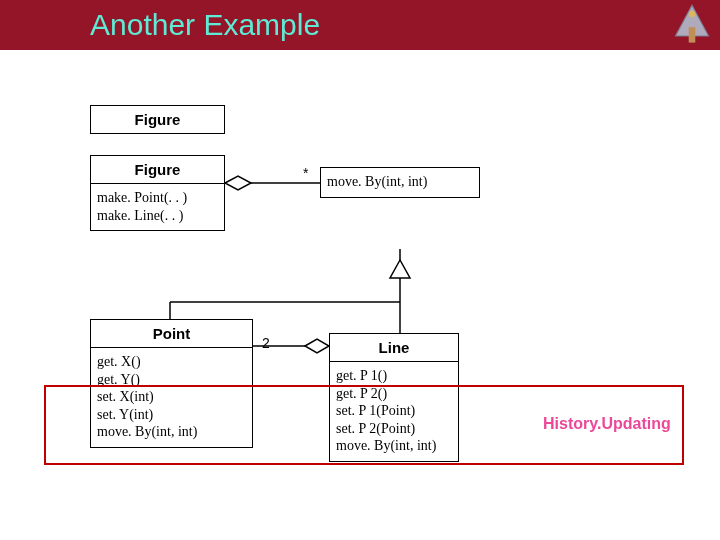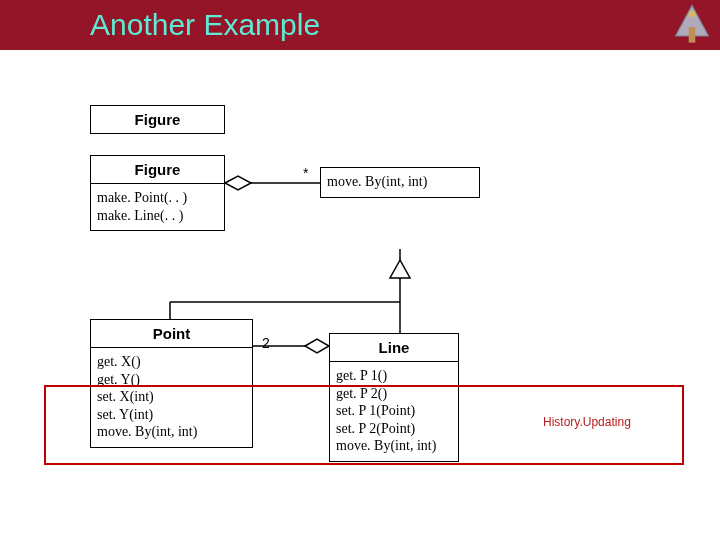--- a/index.html
+++ b/index.html
@@ -51,23 +51,23 @@
     position: absolute;
     font-size: 14px;
   }
   .red-box {
     position: absolute;
     border: 2.5px solid #c00000;
     background: transparent;
   }
   .red-label {
     position: absolute;
-    color: #b91c1c;
-    font-weight: 400;
-    font-size: 12px;
+    color: #ec4899;
+    font-weight: 700;
+    font-size: 16px;
   }
   svg.edges {
     position: absolute;
     top: 0; left: 0;
     width: 720px; height: 490px;
     pointer-events: none;
   }
   .slide-logo {
     position: absolute;
     right: 6px; top: 3px;

